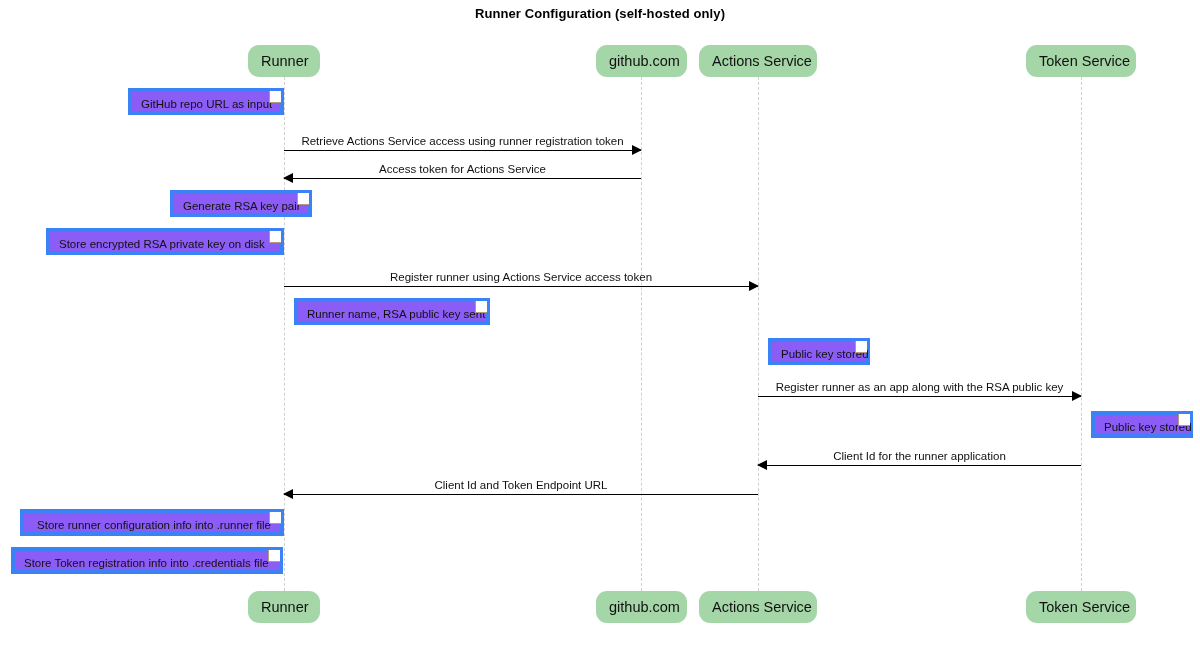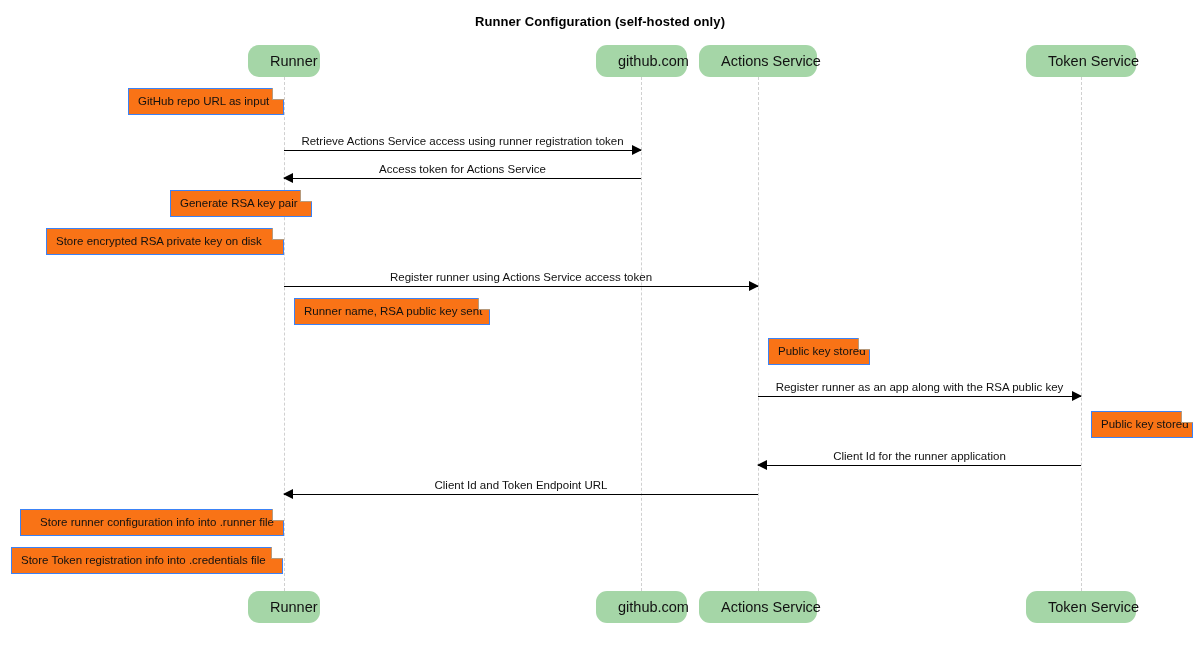--- a/index.html
+++ b/index.html
@@ -13,21 +13,21 @@
   }
   #canvas {
     position: relative;
     width: 1200px;
     height: 647px;
     background: #ffffff;
     overflow: hidden;
   }
   #diagram-title {
     position: absolute;
-    top: 14px;
+    top: 6px;
     left: 0;
     width: 1200px;
     text-align: center;
     font-size: 13px;
     font-weight: bold;
     color: #000;
     letter-spacing: 0.1px;
   }
   
   .lifeline {
@@ -40,27 +40,27 @@
     position: absolute;
     background: #a5d6a7;
     border-radius: 11px;
     height: 32px;
     line-height: 32px;
     text-align: center;
     font-size: 14.5px;
     color: #111;
     white-space: nowrap;
     box-sizing: border-box;
-    padding: 0 22px;
+    padding: 0 13px;
   }
   
   .note {
     position: absolute;
-    background: #f97316;
-    border: 1px solid #3b82f6;
+    background: #8b5cf6;
+    border: 4px solid #3b82f6;
     box-sizing: border-box;
     height: 27px;
     line-height: 25px;
     font-size: 11.5px;
     color: #111;
     white-space: nowrap;
     padding: 0 9px;
   }
   .note .fold {
     position: absolute;

